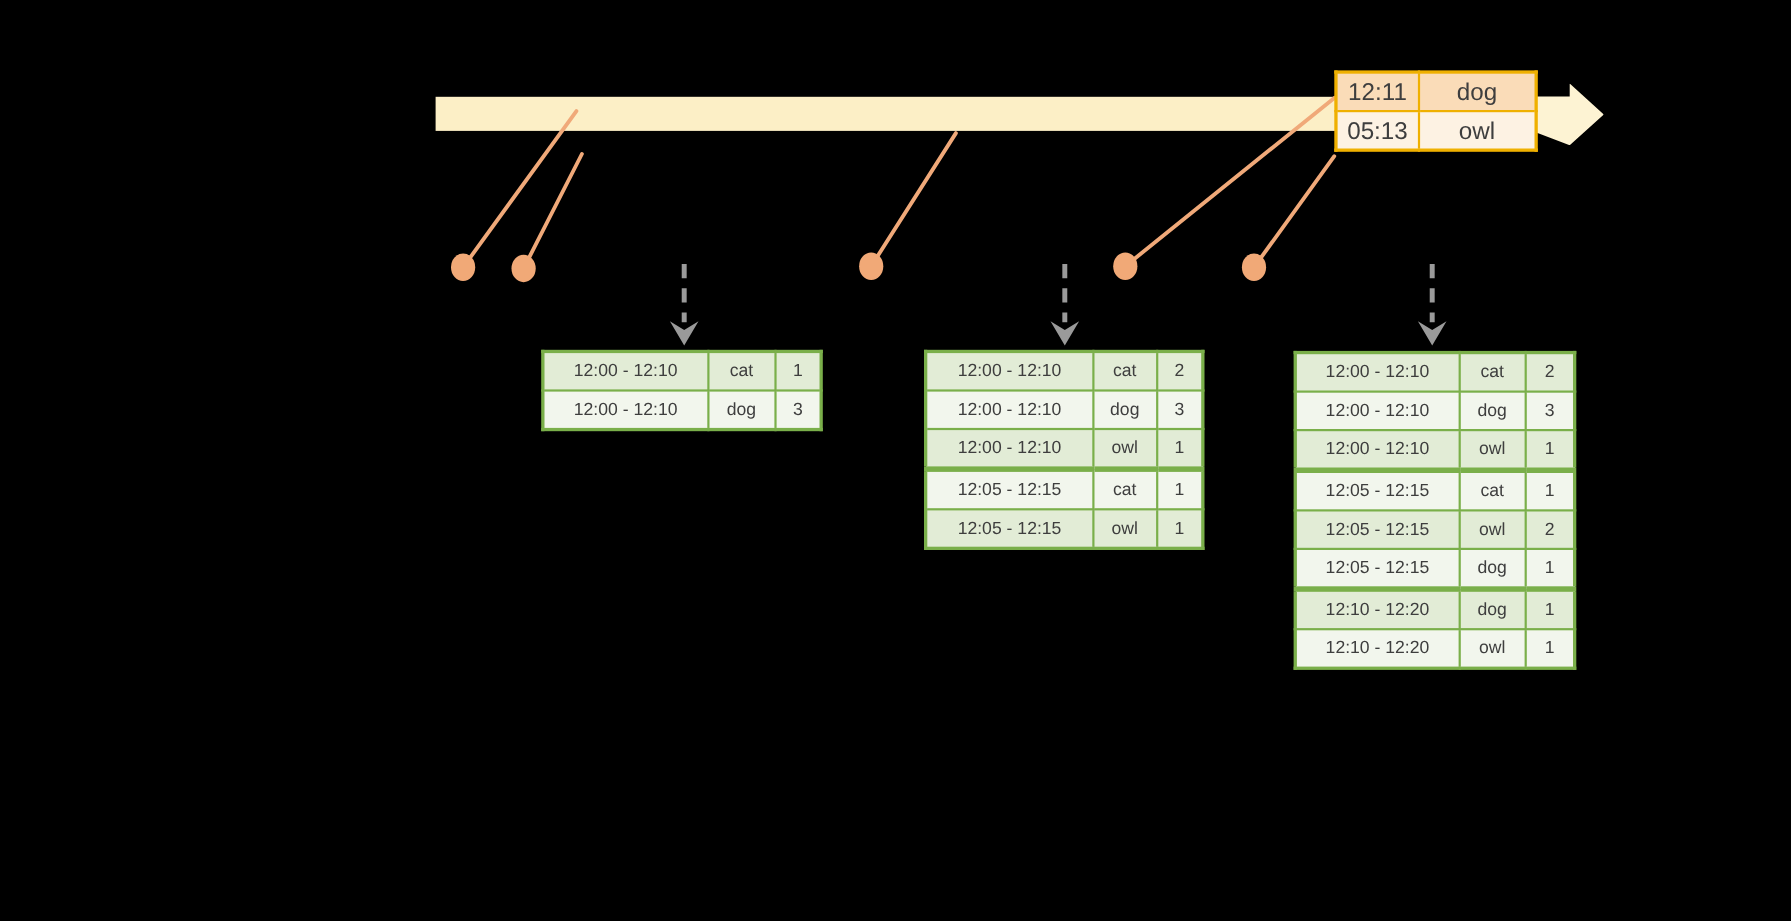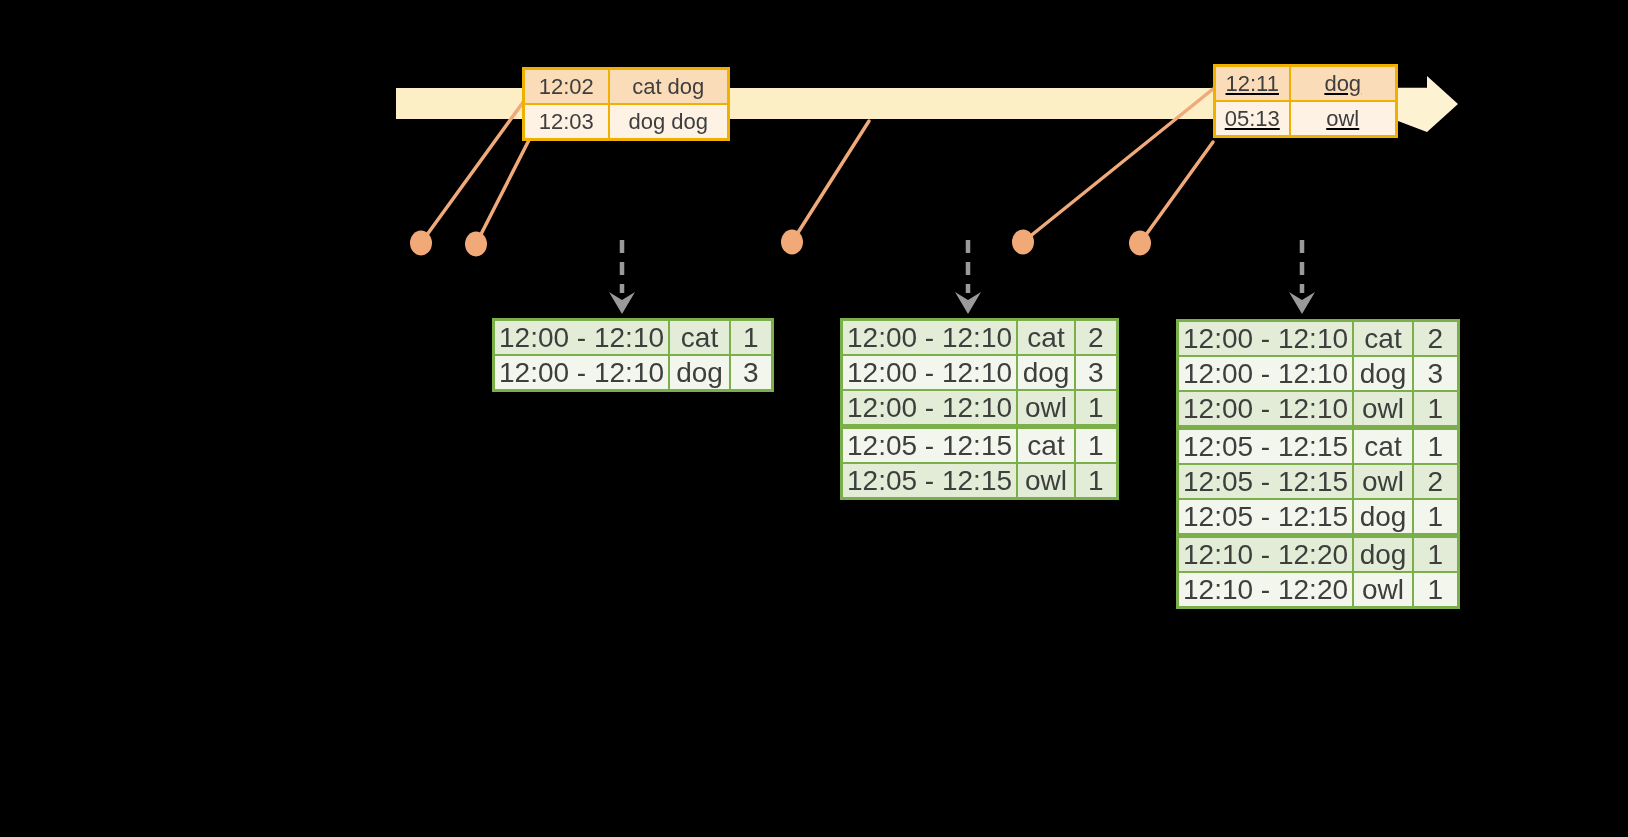--- a/index.html
+++ b/index.html
@@ -14,21 +14,21 @@
   table{border-collapse:collapse;position:absolute;}
   .event-table{border:3px solid #efb000;}
   .event-table td{border:2px solid #efb000;height:33px;padding:0 4px;text-align:center;
                   font-size:22px;color:#3e3e3e;white-space:nowrap;}
   .tone-peach{background:#fadcb8;}
   .tone-medium{background:#fce3c4;}
   .tone-cream{background:#fdf2e3;}
 
   .result-table{border:3px solid #7aaf4a;}
   .result-table td{border:2px solid #7aaf4a;height:33px;padding:0 4px;text-align:center;
-                   font-size:28px;color:#3e3e3e;white-space:nowrap;}
+                   font-size:16px;color:#3e3e3e;white-space:nowrap;}
   .result-table tr.group-start td{border-top:5px solid #7aaf4a;}
   .row-tint{background:#e2ecd6;}
   .row-light{background:#f2f6ed;}
 </style>
 </head>
 <body>
 
 <div class="canvas">
 
   <div class="band"></div>
@@ -55,37 +55,21 @@
     <g>
       <line x1="968" y1="240" x2="968" y2="293" stroke="#9a9a9a" stroke-width="4.5" stroke-dasharray="13 9"></line>
       <polygon points="955,292 968,314 981,292 968,300" fill="#9a9a9a"></polygon>
     </g>
     <g>
       <line x1="1302" y1="240" x2="1302" y2="293" stroke="#9a9a9a" stroke-width="4.5" stroke-dasharray="13 9"></line>
       <polygon points="1289,292 1302,314 1315,292 1302,300" fill="#9a9a9a"></polygon>
     </g>
   </svg>
 
-  <table id="event-table-0" class="event-table" style="left:522px;top:67px;">
-      <colgroup>
-        <col style="width: 85px;">
-        <col style="width: 120px;">
-      </colgroup>
-      <tbody>
-        <tr>
-          <td class="tone-peach">12:02</td>
-          <td class="tone-peach">cat dog</td>
-        </tr>
-        <tr>
-          <td class="tone-cream">12:03</td>
-          <td class="tone-cream">dog dog</td>
-        </tr>
-      </tbody>
-    </table>
-  <table id="event-table-2" class="event-table" style="left:1213px;top:64px;text-decoration:underline;">
+  <table id="event-table-2" class="event-table" style="left:1213px;top:64px;">
       <colgroup>
         <col style="width: 75px;">
         <col style="width: 107px;">
       </colgroup>
       <tbody>
         <tr>
           <td class="tone-peach">12:11</td>
           <td class="tone-peach">dog</td>
         </tr>
         <tr>

